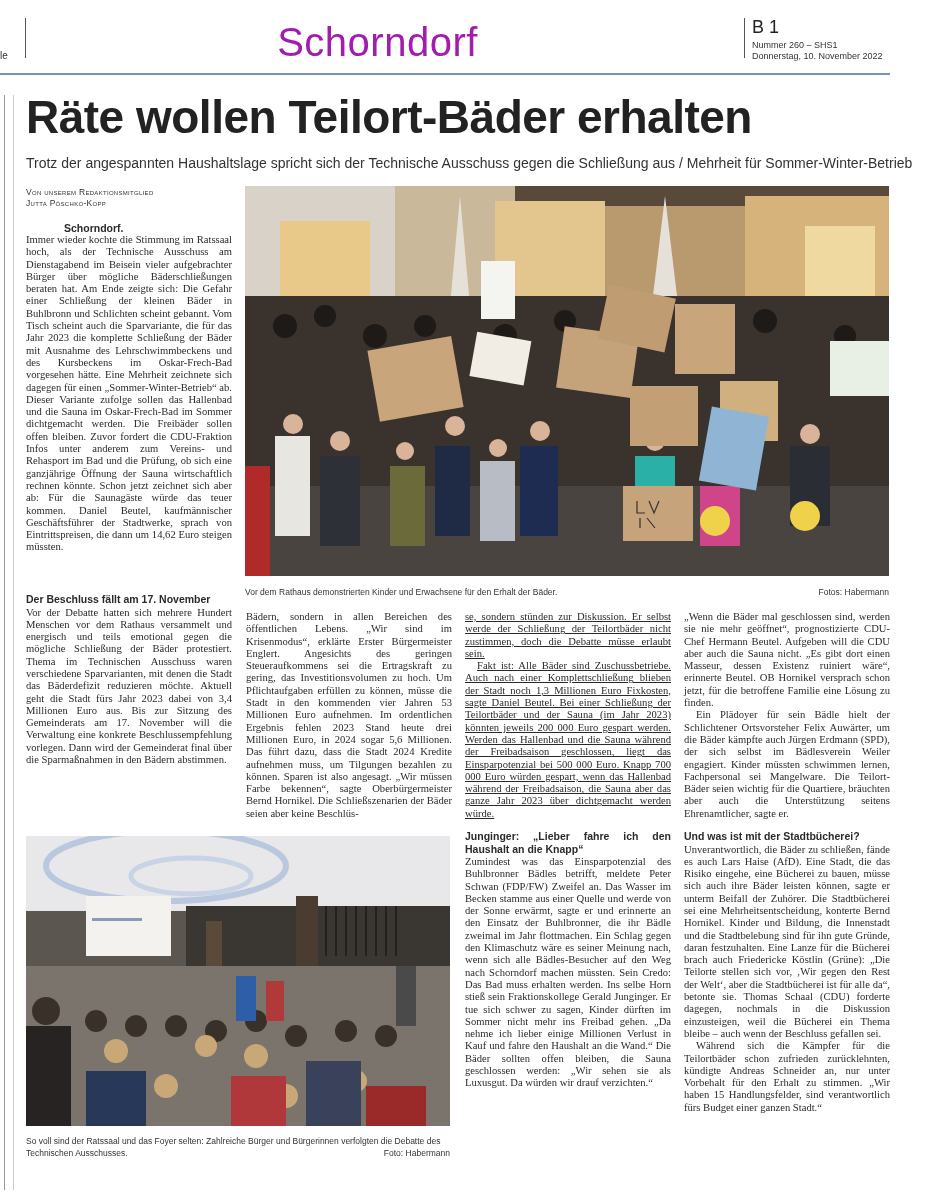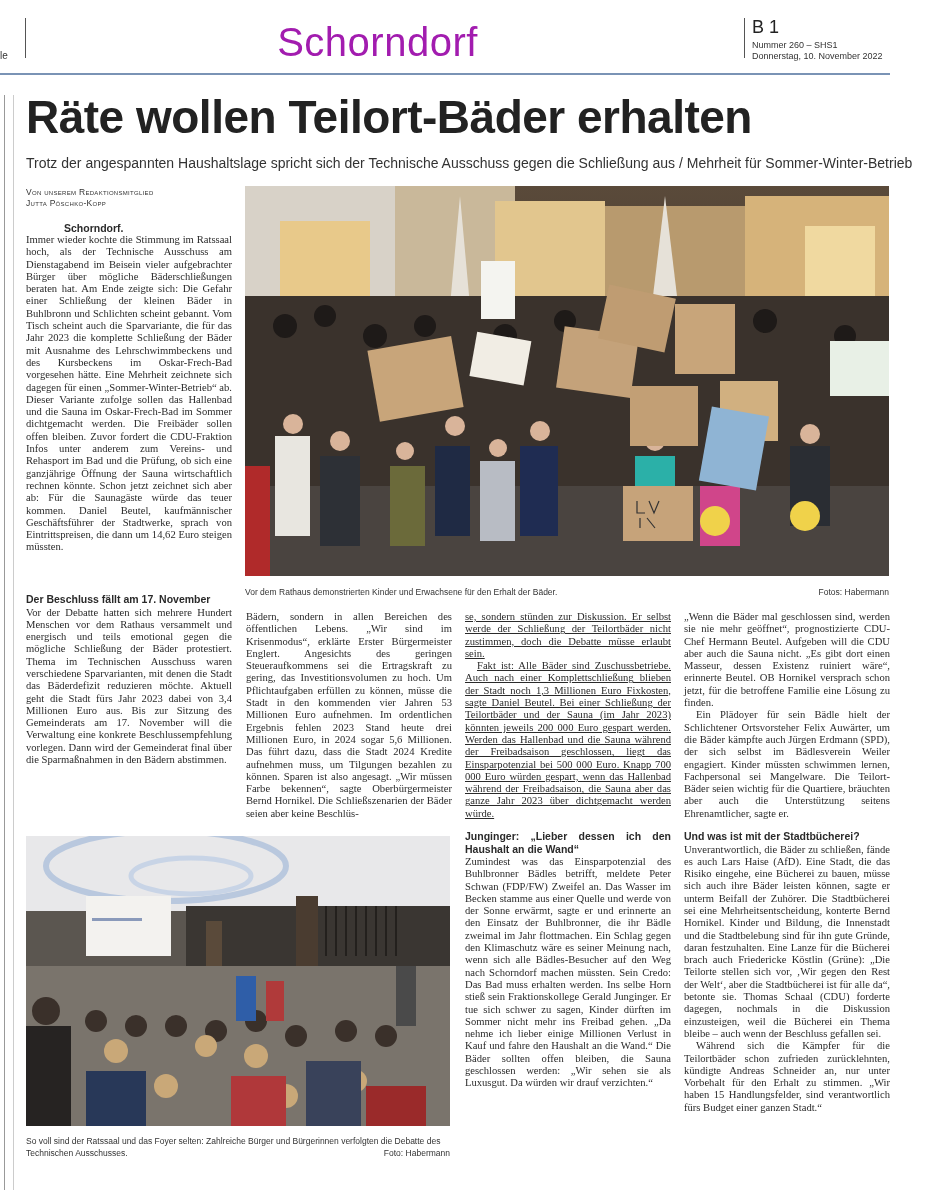--- a/index.html
+++ b/index.html
@@ -83,21 +83,21 @@
 <div id="col2" class="col serif">
   <p>Bädern, sondern in allen Bereichen des öffentlichen Lebens. „Wir sind im Krisenmodus“, erklärte Erster Bürgermeister Englert. Angesichts des geringen Steueraufkommens sei die Ertragskraft zu gering, das Investitionsvolumen zu hoch. Um Pflichtaufgaben erfüllen zu können, müsse die Stadt in den kommenden vier Jahren 53 Millionen Euro aufnehmen. Im ordentlichen Ergebnis fehlen 2023 Stand heute drei Millionen Euro, in 2024 sogar 5,6 Millionen. Das führt dazu, dass die Stadt 2024 Kredite aufnehmen muss, um Tilgungen bezahlen zu können. Sparen ist also angesagt. „Wir müssen Farbe bekennen“, sagte Oberbürgermeister Bernd Hornikel. Die Schließszenarien der Bäder seien aber keine Beschlüs-</p>
 </div>
 
 <div id="col3" class="col serif">
   <p>se, sondern stünden zur Diskussion. Er selbst werde der Schließung der Teilortbäder nicht zustimmen, doch die Debatte müsse erlaubt sein.</p>
   <p class="indent">Fakt ist: Alle Bäder sind Zuschussbetriebe. Auch nach einer Komplettschließung blieben der Stadt noch 1,3 Millionen Euro Fixkosten, sagte Daniel Beutel. Bei einer Schließung der Teilortbäder und der Sauna (im Jahr 2023) könnten jeweils 200 000 Euro gespart werden. Werden das Hallenbad und die Sauna während der Freibadsaison geschlossen, liegt das Einsparpotenzial bei 500 000 Euro. Knapp 700 000 Euro würden gespart, wenn das Hallenbad während der Freibadsaison, die Sauna aber das ganze Jahr 2023 über dichtgemacht werden würde.</p>
 </div>
 
 <div id="col3b" class="col serif">
-  <h3>Junginger: „Lieber dessen ich den Haushalt an die Wand“</h3>
+  <h3>Junginger: „Lieber fahre ich den Haushalt an die Knapp“</h3>
   <p>Zumindest was das Einsparpotenzial des Buhlbronner Bädles betrifft, meldete Peter Schwan (FDP/FW) Zweifel an. Das Wasser im Becken stamme aus einer Quelle und werde von der Sonne erwärmt, sagte er und erinnerte an den Einsatz der Buhlbronner, die ihr Bädle zweimal im Jahr flottmachen. Ein Schlag gegen den Klimaschutz wäre es seiner Meinung nach, wenn sich alle Bädles-Besucher auf den Weg nach Schorndorf machen müssten. Sein Credo: Das Bad muss erhalten werden. Ins selbe Horn stieß sein Fraktionskollege Gerald Junginger. Er tue sich schwer zu sagen, Kinder dürften im Sommer nicht mehr ins Freibad gehen. „Da nehme ich lieber einige Millionen Verlust in Kauf und fahre den Haushalt an die Wand.“ Die Bäder sollten offen bleiben, die Sauna geschlossen werden: „Wir sehen sie als Luxusgut. Da würden wir drauf verzichten.“</p>
 </div>
 
 <div id="col4" class="col serif">
   <p>„Wenn die Bäder mal geschlossen sind, werden sie nie mehr geöffnet“, prognostizierte CDU-Chef Hermann Beutel. Aufgeben will die CDU aber auch die Sauna nicht. „Es gibt dort einen Masseur, dessen Existenz ruiniert wäre“, erinnerte Beutel. OB Hornikel versprach schon jetzt, für die betroffene Familie eine Lösung zu finden.</p>
   <p class="indent">Ein Plädoyer für sein Bädle hielt der Schlichtener Ortsvorsteher Felix Auwärter, um die Bäder kämpfte auch Jürgen Erdmann (SPD), der sich selbst im Bädlesverein Weiler engagiert. Kinder müssten schwimmen lernen, Fachpersonal sei Mangelware. Die Teilort-Bäder seien wichtig für die Quartiere, bräuchten aber auch die Unterstützung seitens Ehrenamtlicher, sagte er.</p>
 </div>
 
 <div id="col4b" class="col serif">
   <h3>Und was ist mit der Stadtbücherei?</h3>

